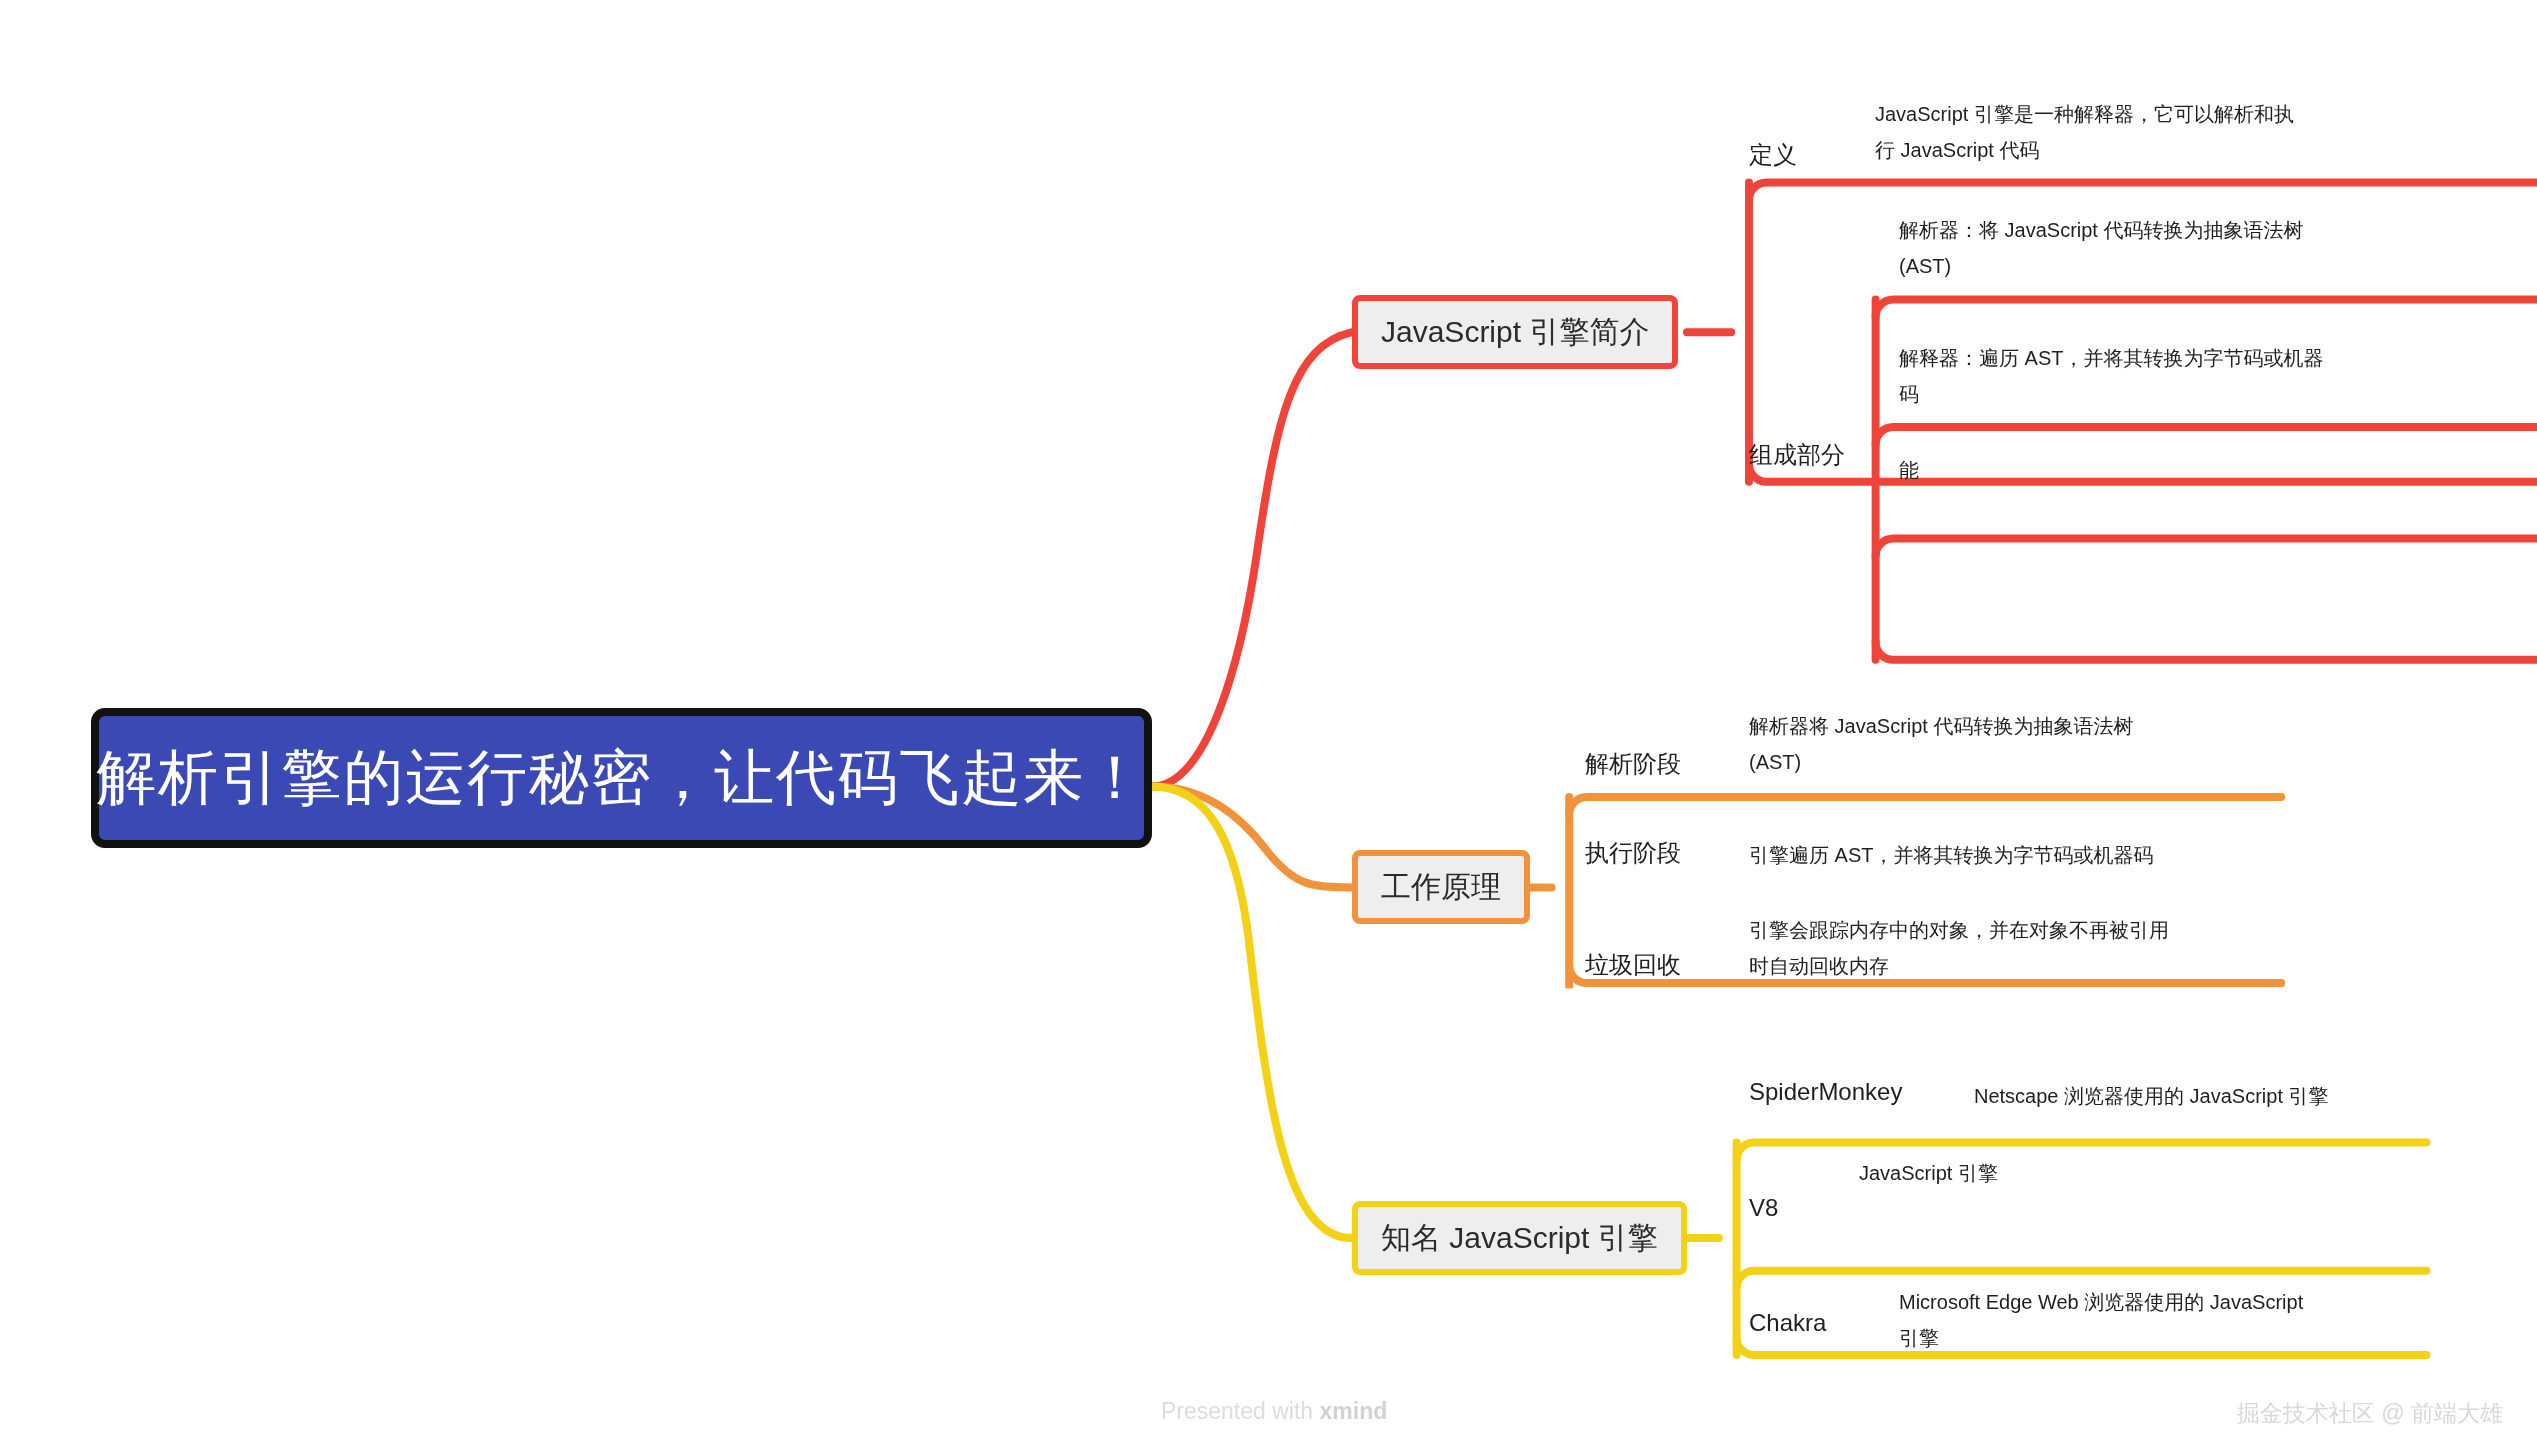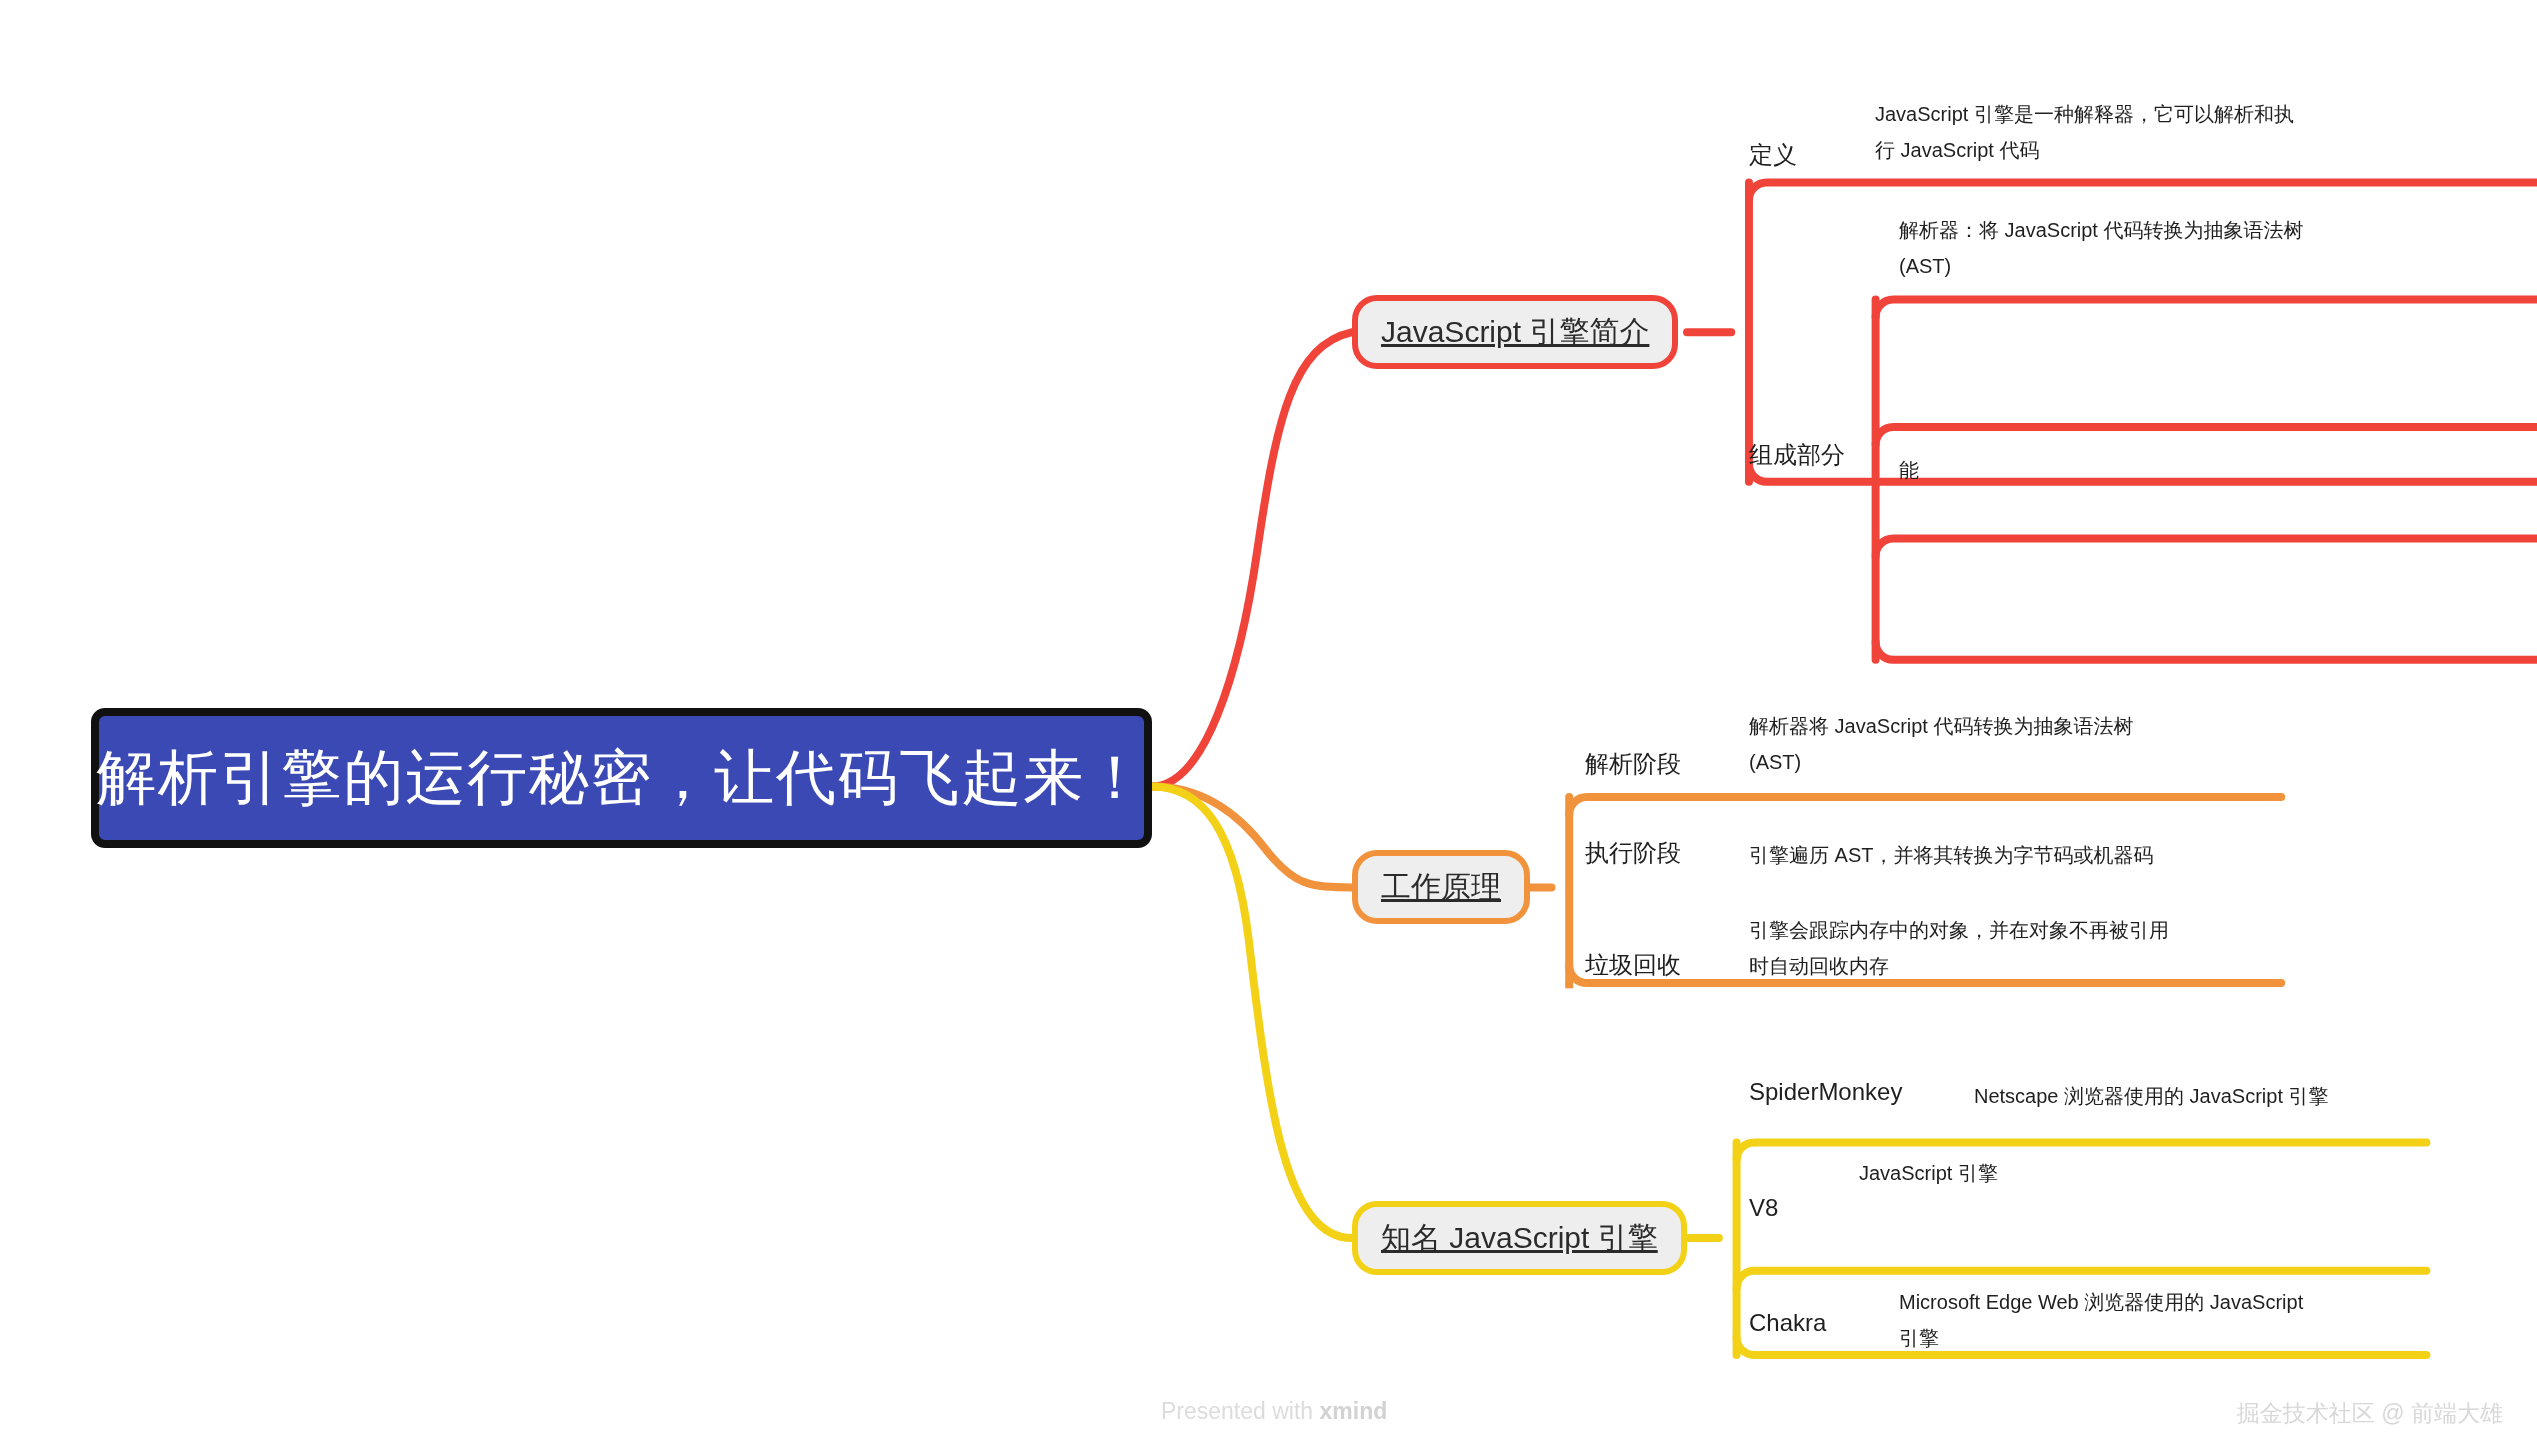--- a/index.html
+++ b/index.html
@@ -48,31 +48,30 @@
     color: #ffffff;
     font-size: 60px;
     letter-spacing: 1.8px;
     white-space: nowrap;
   }
 
   
   .topic {
     position: absolute;
     background: #eeeeee;
-    border-radius: 25px;
+    border-radius: 8px;
     box-sizing: border-box;
     display: flex;
     align-items: center;
     justify-content: center;
     z-index: 5;
     color: #2b2b2b;
     font-size: 30px;
     white-space: nowrap;
     padding: 0 23px;
-    text-decoration: underline;
   }
   .topic.red    { border: 6.2px solid #f0443b; }
   .topic.orange { border: 6.2px solid #f0933c; text-align: right; }
   .topic.yellow { border: 6.2px solid #f2d116; }
 
   #topic-1 { left: 1352px; top: 295px;  height: 74px; }
   #topic-2 { left: 1352px; top: 850px;  height: 74px; }
   #topic-3 { left: 1352px; top: 1201px; height: 74px; }
 
   
@@ -175,20 +174,24 @@
   <div class="leaf" style="left:1875px; top:96px; width:549px;">
     <div>JavaScript 引擎是一种解释器，它可以解析和执</div>
     <div>行 JavaScript 代码</div>
   </div>
 
   <div class="leaf" style="left:1899px; top:212px; width:567px;">
     <div>解析器：将 JavaScript 代码转换为抽象语法树</div>
     <div>(AST)</div>
   </div>
 
+  <div class="leaf" style="left:1899px; top:340px; width:567px;">
+    <div>解释器：遍历 AST，并将其转换为字节码或机器</div>
+    <div>码</div>
+  </div>
 
   <div class="leaf" style="left:1899px; top:452px; width:567px;">
     <div>能</div>
   </div>
 
 
   <div class="sublabel" style="left:1585px; top:748px;">解析阶段</div>
   <div class="sublabel" style="left:1585px; top:837px;">执行阶段</div>
   <div class="sublabel" style="left:1585px; top:949px;">垃圾回收</div>
 

